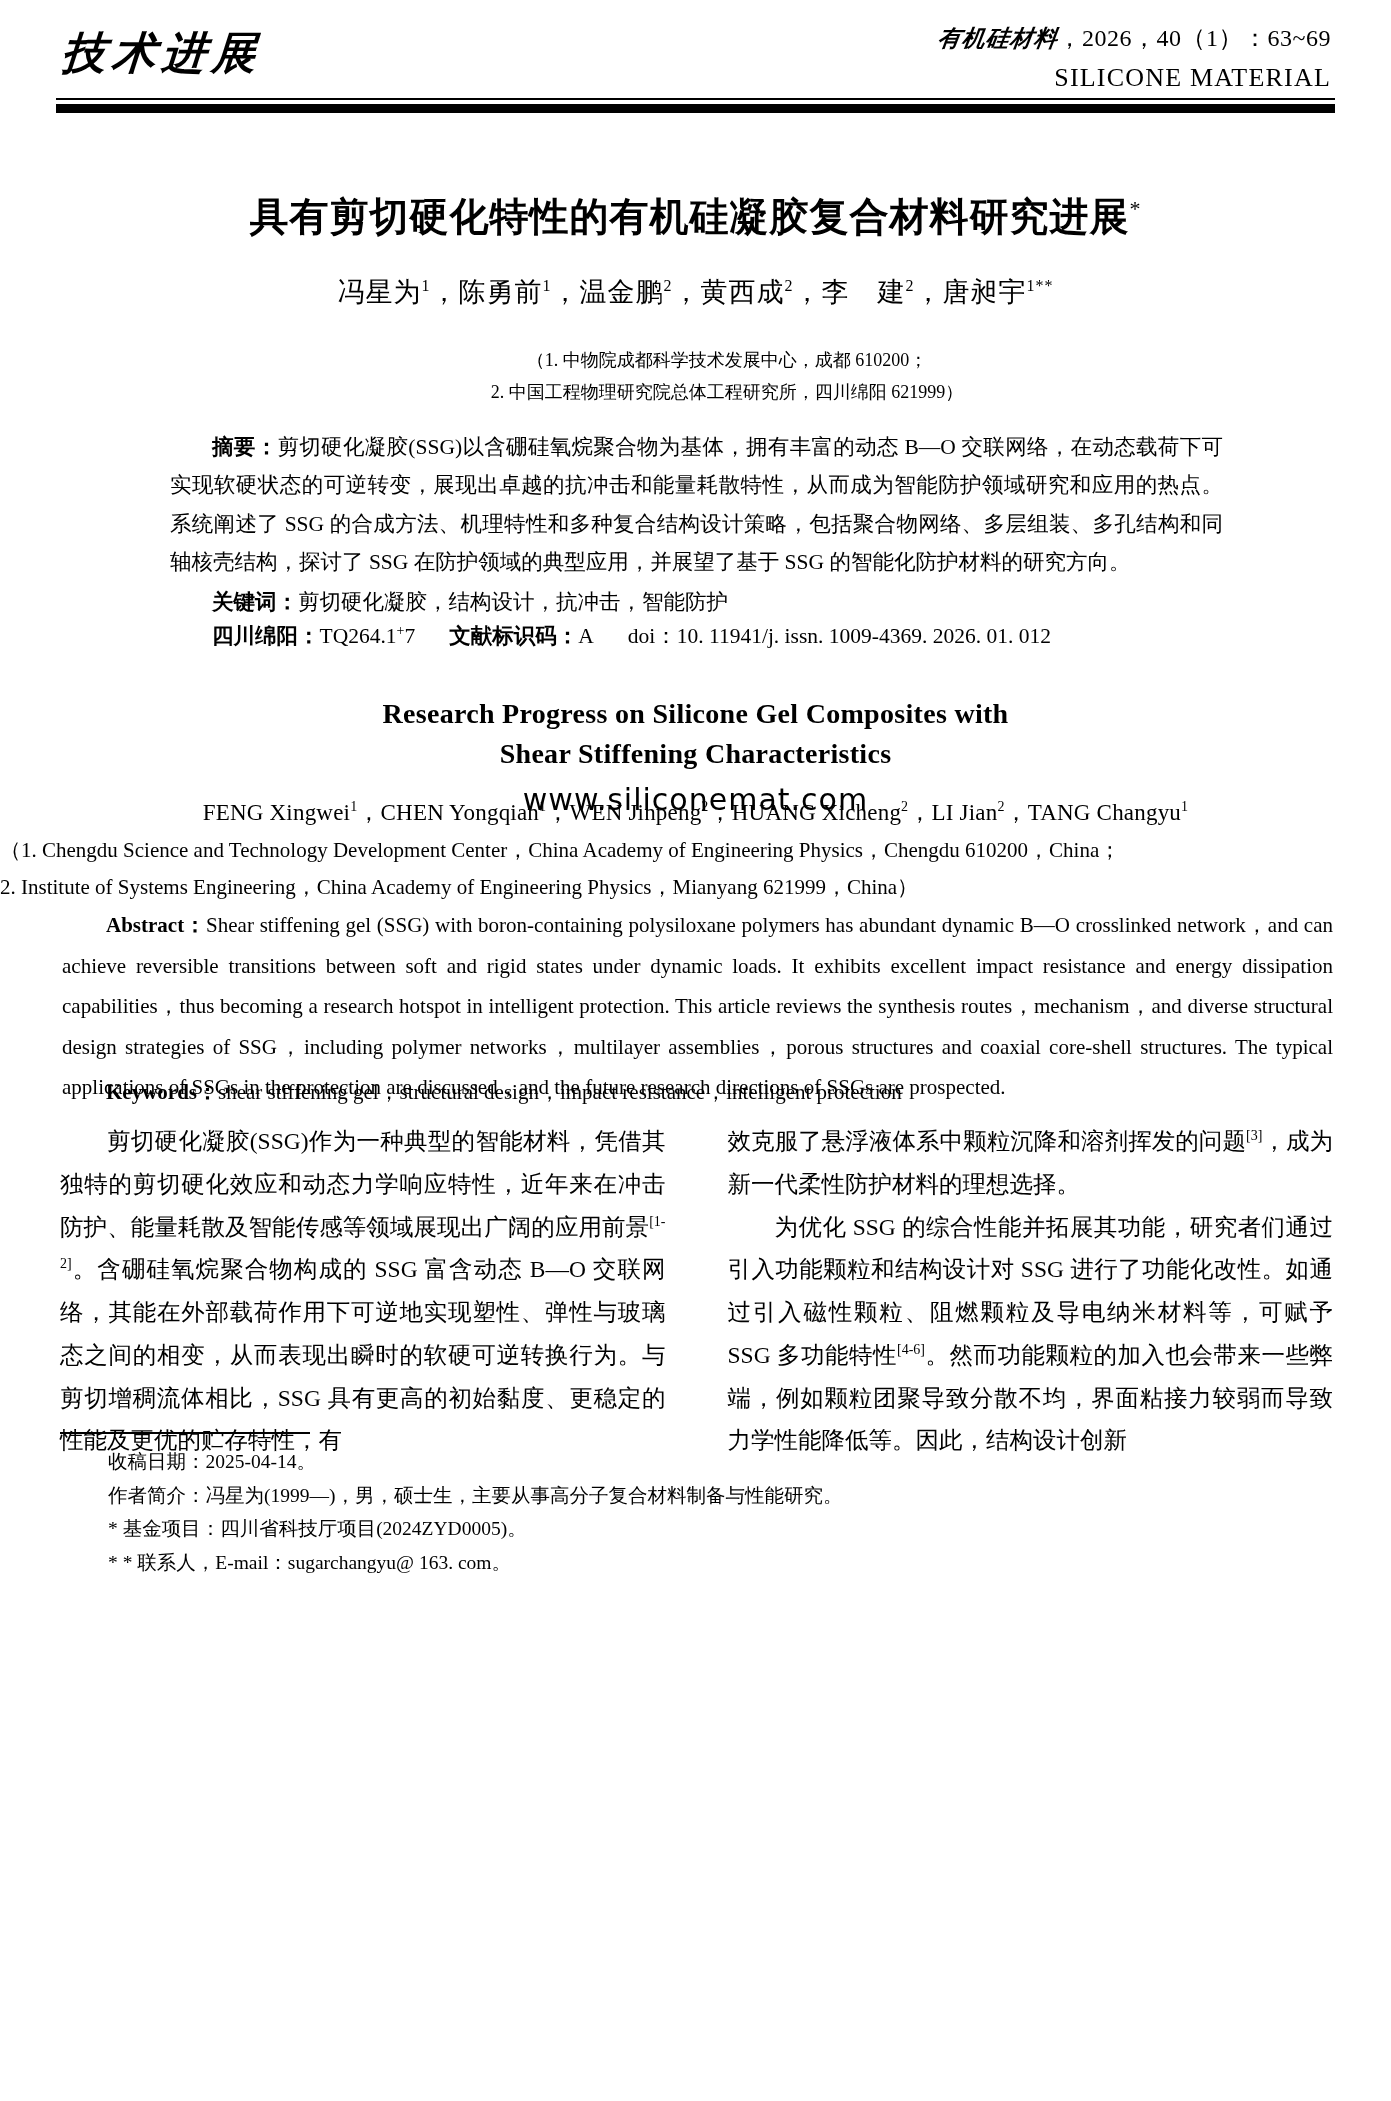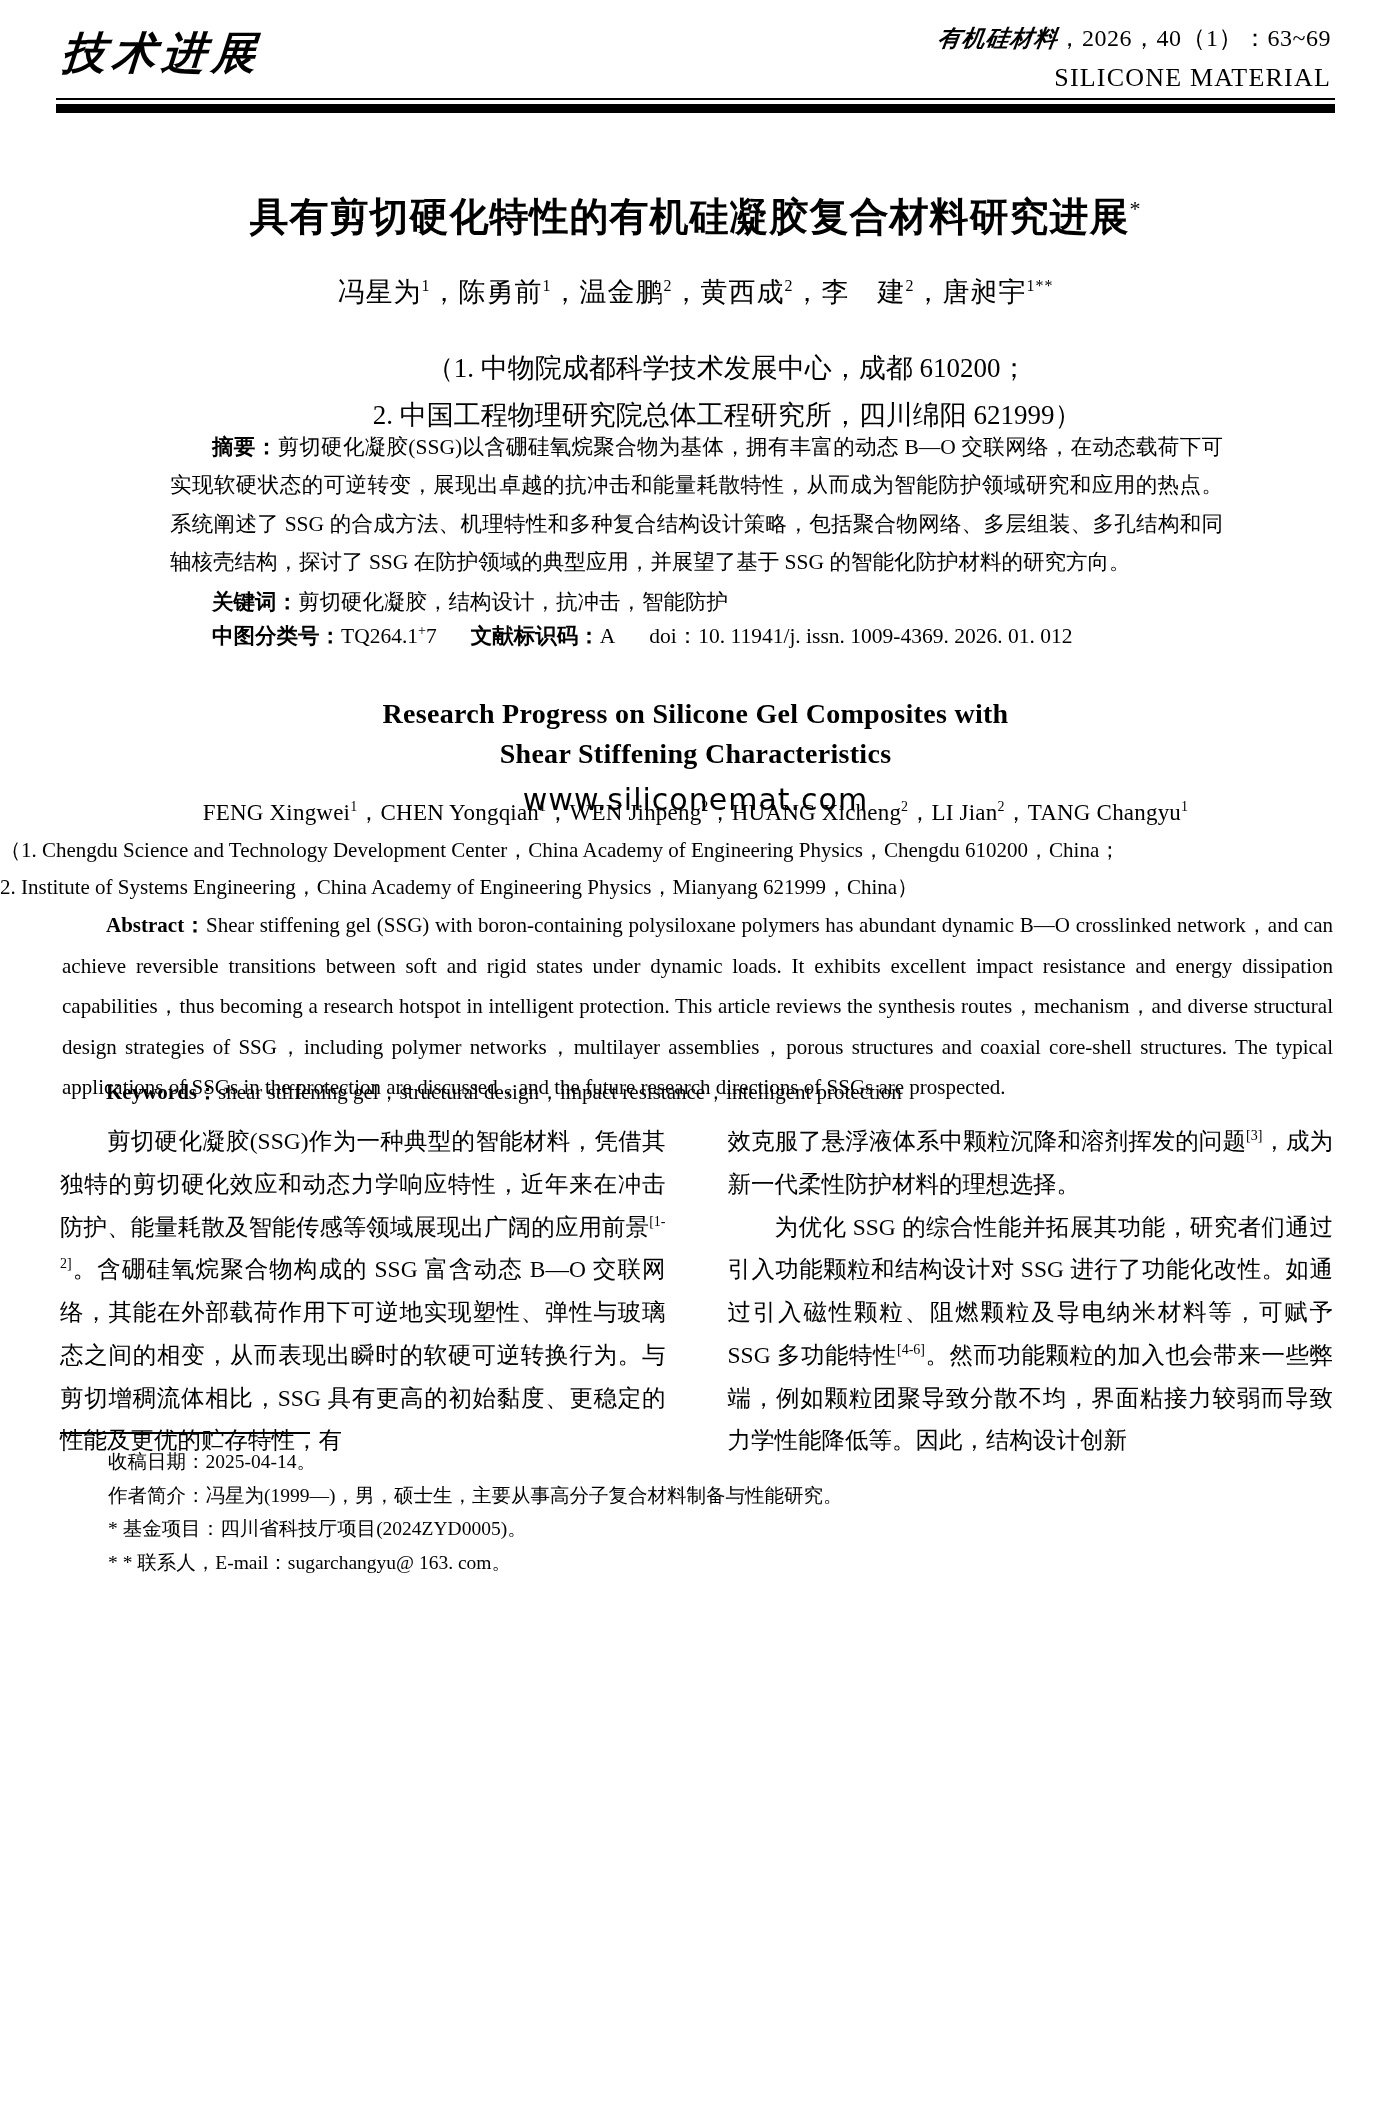--- a/index.html
+++ b/index.html
@@ -113,21 +113,21 @@
   .authors-cn sup {
     font-size: 16px;
     vertical-align: super;
   }
   .affil-cn {
     position: absolute;
     top: 345px;
     left: 16px;
     right: 0;
     text-align: center;
-    font-size: 27px;
+    font-size: 18px;
     line-height: 1.75;
     padding-left: 47px;
   }
 
   
   .abs-cn {
     position: absolute;
     top: 428px;
     left: 170px;
     right: 168px;
@@ -300,21 +300,21 @@
 
   <div class="abs-cn">
     <span class="lbl">摘要：</span><span>剪切硬化凝胶(SSG)以含硼硅氧烷聚合物为基体，拥有丰富的动态 B—O 交联网络，在动态载荷下可实现软硬状态的可逆转变，展现出卓越的抗冲击和能量耗散特性，从而成为智能防护领域研究和应用的热点。系统阐述了 SSG 的合成方法、机理特性和多种复合结构设计策略，包括聚合物网络、多层组装、多孔结构和同轴核壳结构，探讨了 SSG 在防护领域的典型应用，并展望了基于 SSG 的智能化防护材料的研究方向。</span>
   </div>
 
   <div class="kw-cn">
     <span class="lbl">关键词：</span><span>剪切硬化凝胶，结构设计，抗冲击，智能防护</span>
   </div>
 
   <div class="clc-cn">
-    <span class="seg"><span class="lbl">中图分类号：</span><span>TQ264.1</span><sup>+</sup><span>7</span></span><span class="seg"><span class="lbl">文献标识码：</span><span>A</span></span><span>doi：10. 11941/j. issn. 1009-4369. 2026. 01. 012</span>
+    <span class="seg"><span class="lbl">四川绵阳：</span><span>TQ264.1</span><sup>+</sup><span>7</span></span><span class="seg"><span class="lbl">文献标识码：</span><span>A</span></span><span>doi：10. 11941/j. issn. 1009-4369. 2026. 01. 012</span>
   </div>
 
   <div class="doc-title-en">
     <div>Research Progress on Silicone Gel Composites with</div>
     <div>Shear Stiffening Characteristics</div>
   </div>
 
   <div class="watermark">www.siliconemat.com</div>
 
   <div class="authors-en">

